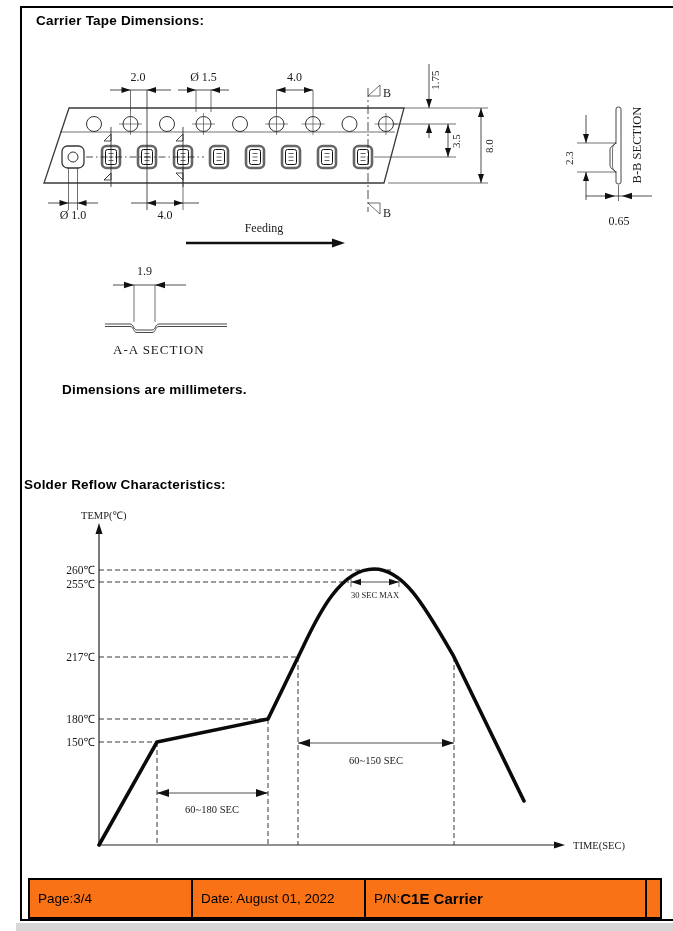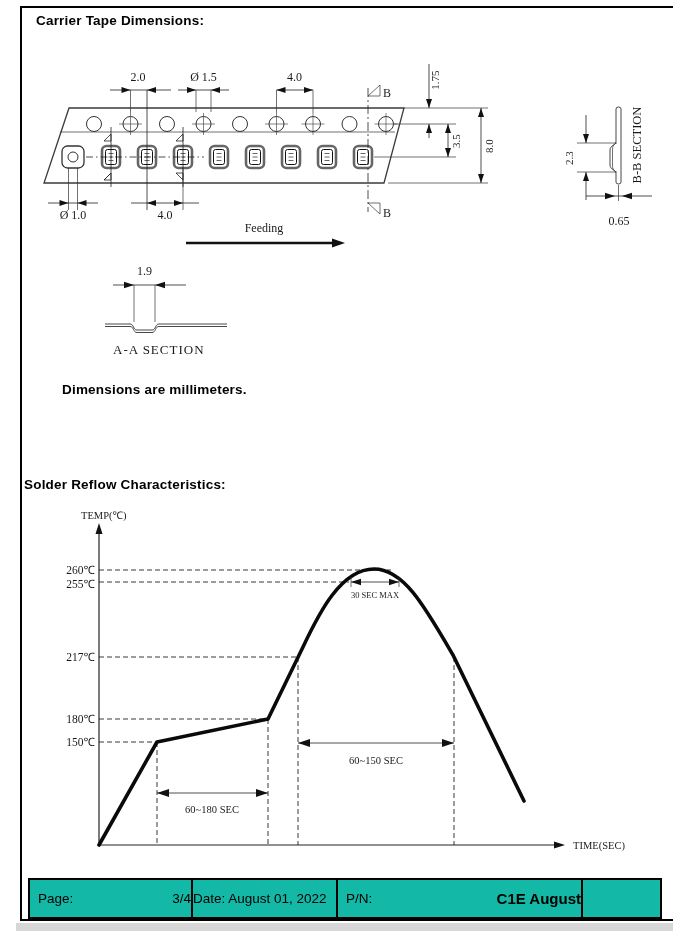--- a/index.html
+++ b/index.html
@@ -12,27 +12,27 @@
   #t-note{left:20px;top:382px;padding-left:26px;}
   #t-reflow{left:8px;top:477px;}
   svg{position:absolute;overflow:visible;}
   svg text{font-family:"Liberation Serif",serif;fill:#1a1a1a;}
   .dimtxt{font-size:12px;}
   .dimtxt-s{font-size:11px;}
   .ln{stroke:#222;stroke-width:0.8;fill:none;}
   .thin{stroke:#333;stroke-width:0.7;fill:none;}
   .arrow{fill:#111;stroke:none;}
   .footer{position:absolute;left:12px;top:878px;width:634px;height:41px;
-          border:2px solid #000;display:flex;box-sizing:border-box;background:#14b8a6;}
+          border:2px solid #000;display:flex;box-sizing:border-box;background:#f97316;}
   .fcell{display:flex;align-items:center;font-size:13.5px;box-sizing:border-box;height:100%;}
   .fcell .lbl{padding-left:8px;}
-  .fcell .val{flex:1;text-align:right;}
+  .fcell .val{flex:1;text-align:left;}
   .c1{width:163px;border-right:2px solid #000;}
-  .c2{width:145px;border-right:2px solid #000;}
-  .c3{width:245px;border-right:2px solid #000;}
+  .c2{width:173px;border-right:2px solid #000;padding-left:8px;}
+  .c3{width:281px;border-right:2px solid #000;}
   .c4{flex:1;}
   .pn-val{font-weight:bold;font-size:15px;}
 </style>
 </head>
 <body>
 
 <div class="screen">
   <div class="page-border"></div>
 
   <div class="h-bold" id="t-carrier">Carrier Tape Dimensions:</div>
@@ -336,19 +336,19 @@
   <div class="footer">
     <div class="fcell c1">
       <span class="lbl">Page:</span>
       <span class="val">3/4</span>
     </div>
     <div class="fcell c2">
       <span>Date: August 01, 2022</span>
     </div>
     <div class="fcell c3">
       <span class="lbl">P/N:</span>
-      <span class="val pn-val">C1E August</span>
+      <span class="val pn-val">C1E Carrier</span>
     </div>
     <div class="fcell c4"></div>
   </div>
 
   <div class="bottom-strip"></div>
 </div>
 
 </body></html>

